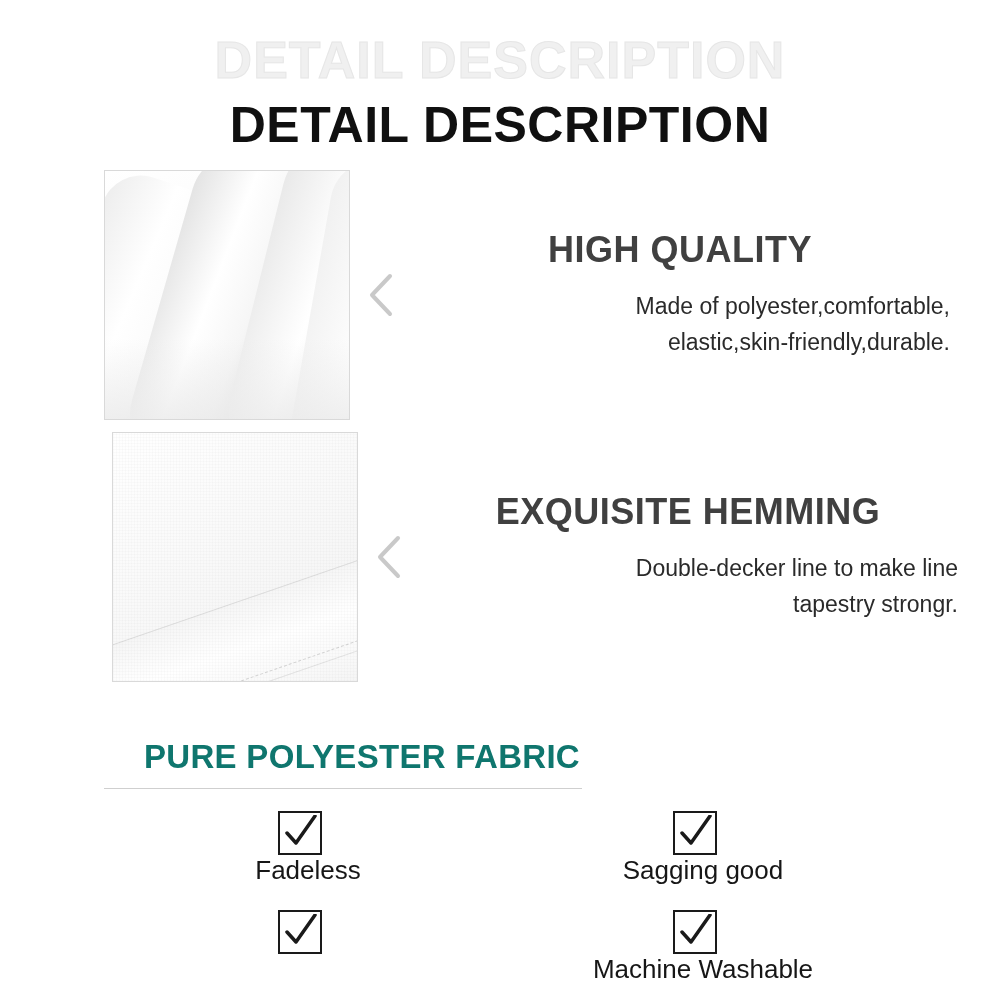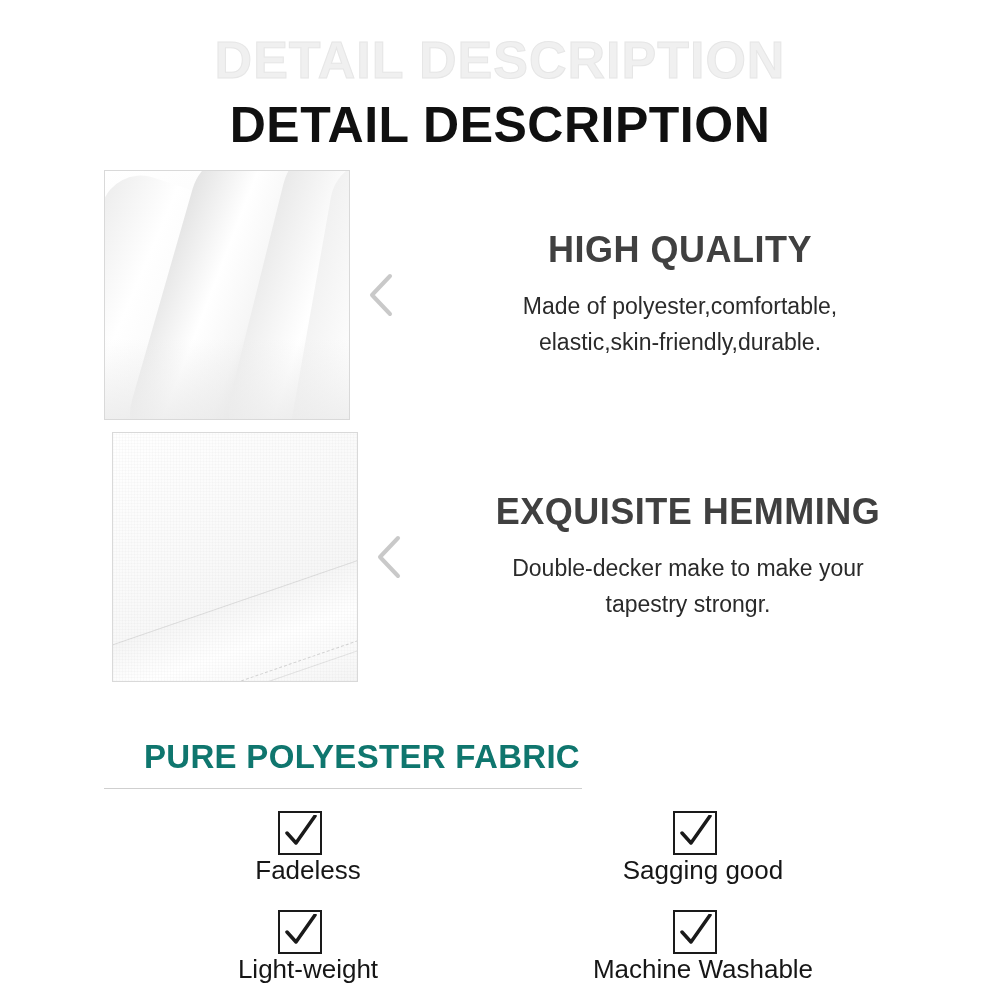--- a/index.html
+++ b/index.html
@@ -155,21 +155,21 @@
     text-align: center;
     color: #404040;
     white-space: nowrap;
   }
   .feature-body {
     font-size: 23px;
     line-height: 1.55;
     text-align: center;
     color: #2a2a2a;
   }
-  .feature-body div { white-space: nowrap; }
+  .feature-body div { white-space: nowrap; text-align: right; }
 
   #row-quality .feature-text { width: 540px; }
   #row-hemming .feature-text { width: 540px; }
 
   
   .bottom {
     position: absolute;
     left: 104px;
     top: 738px;
     width: 790px;
@@ -252,21 +252,21 @@
     <div class="p2-grain"></div>
   </div>
   <div class="arrow">
     <svg width="28" height="46" viewBox="0 0 28 46" aria-hidden="true">
       <polyline points="24,4 6,23 24,42" fill="none" stroke="#c9c9c9" stroke-width="4" stroke-linecap="round" stroke-linejoin="round"></polyline>
     </svg>
   </div>
   <div class="feature-text">
     <div class="feature-heading">EXQUISITE HEMMING</div>
     <div class="feature-body">
-      <div>Double-decker make to make your</div>
+      <div>Double-decker line to make line</div>
       <div>tapestry strongr.</div>
     </div>
   </div>
 </div>
 
 <div class="bottom">
   <div class="bottom-title">PURE POLYESTER FABRIC</div>
   <div class="rule"></div>
   <div class="check-grid">
 
@@ -287,21 +287,20 @@
       </span>
       <span class="check-label">Sagging good</span>
     </div>
 
     <div class="check-item">
       <span class="checkbox">
         <svg width="34" height="36" viewBox="0 0 34 36" aria-hidden="true">
           <polyline points="3,18 12,28 31,1" fill="none" stroke="#1a1a1a" stroke-width="3.5" stroke-linecap="round" stroke-linejoin="round"></polyline>
         </svg>
       </span>
-      <span class="check-label">Light-weight</span>
     </div>
 
     <div class="check-item">
       <span class="checkbox">
         <svg width="34" height="36" viewBox="0 0 34 36" aria-hidden="true">
           <polyline points="3,18 12,28 31,1" fill="none" stroke="#1a1a1a" stroke-width="3.5" stroke-linecap="round" stroke-linejoin="round"></polyline>
         </svg>
       </span>
       <span class="check-label">Machine Washable</span>
     </div>

